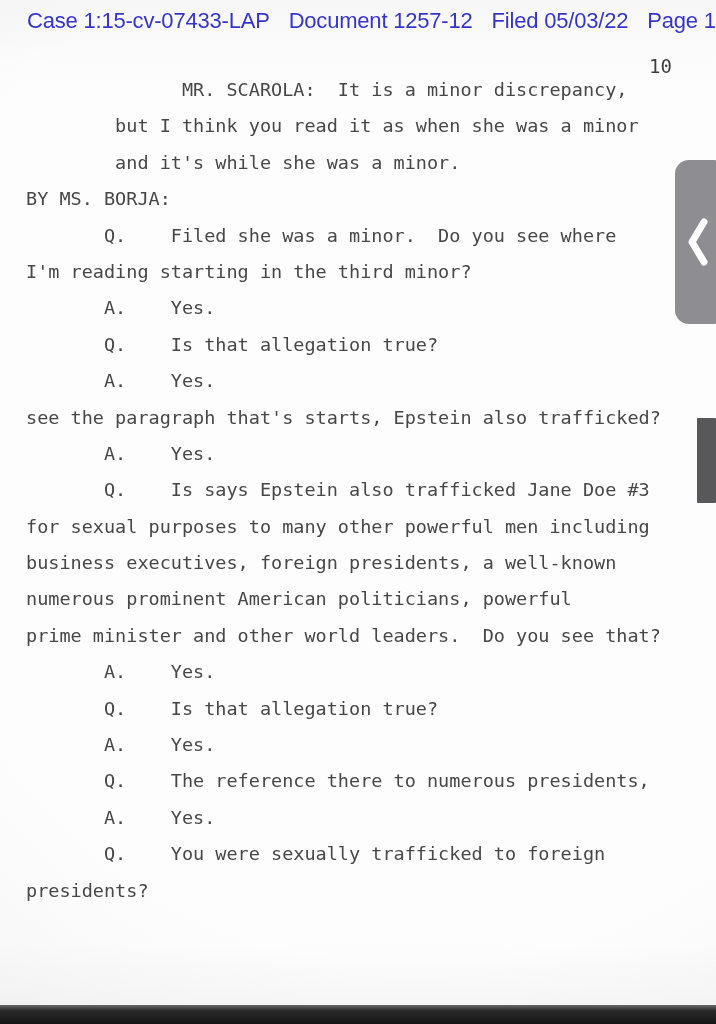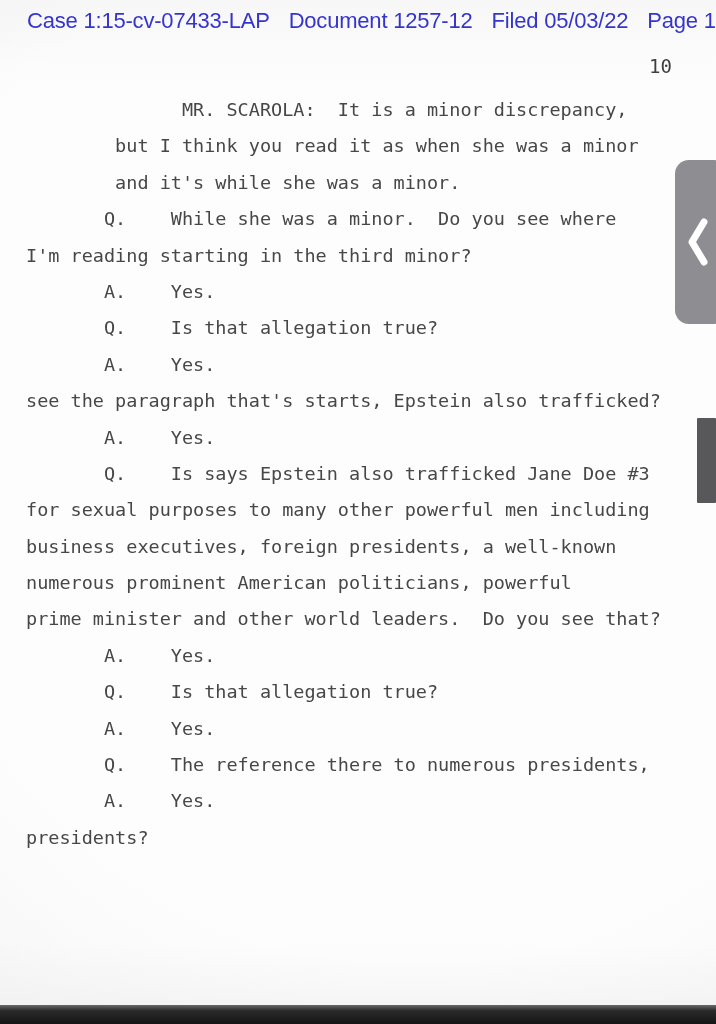--- a/index.html
+++ b/index.html
@@ -14,21 +14,21 @@
     position:absolute;left:12px;top:9px;display:flex;gap:19px;
     font-size:22px;line-height:24px;color:#3534cd;letter-spacing:-0.2px;
     white-space:nowrap;
     margin-left:15px;
   }
   .page-number{
     position:absolute;top:55px;right:44px;
     font-family:"DejaVu Sans Mono", monospace;font-size:19px;color:#3f3f3f;margin-left:28px;
   }
   .transcript{
-    position:absolute;left:26px;top:92px;width:660px;
+    position:absolute;left:26px;top:72px;width:660px;
     font-family:"DejaVu Sans Mono", monospace;
     font-size:18.5px;line-height:36.4px;color:#474747;
   }
   .transcript .line{white-space:pre;height:36.4px;}
   .nav-back{
     position:absolute;right:-12px;top:160px;width:53px;height:164px;
     background:#8d8d92;border:none;border-radius:14px;cursor:pointer;
     display:flex;align-items:center;justify-content:flex-start;
     padding:0 0 0 12px;box-sizing:border-box;
   }
@@ -57,22 +57,23 @@
   <div class="page-number">10</div>
 
   <div class="transcript">
 
       <div class="line">              MR. SCAROLA:  It is a minor discrepancy,</div>
 
       <div class="line">        but I think you read it as when she was a minor</div>
 
       <div class="line">        and it's while she was a minor.</div>
 
+      <div class="line">BY MS. BORJA:</div>
 
-      <div class="line">       Q.    While she was a minor.  Do you see where</div>
+      <div class="line">       Q.    Filed she was a minor.  Do you see where</div>
 
       <div class="line">I'm reading starting in the third minor?</div>
 
       <div class="line">       A.    Yes.</div>
 
       <div class="line">       Q.    Is that allegation true?</div>
 
       <div class="line">       A.    Yes.</div>
 
 
@@ -94,20 +95,21 @@
 
       <div class="line">       Q.    Is that allegation true?</div>
 
       <div class="line">       A.    Yes.</div>
 
       <div class="line">       Q.    The reference there to numerous presidents,</div>
 
 
       <div class="line">       A.    Yes.</div>
 
+      <div class="line">       Q.    You were sexually trafficked to foreign</div>
 
       <div class="line">presidents?</div>
     </div>
 
   <button class="nav-back">
     <span>
       <svg width="22" height="50" viewBox="0 0 22 50">
         <polyline points="17,5 5,25 17,45" fill="none" stroke="#ffffff" stroke-width="7" stroke-linecap="round" stroke-linejoin="round"></polyline>
       </svg>
     </span>

